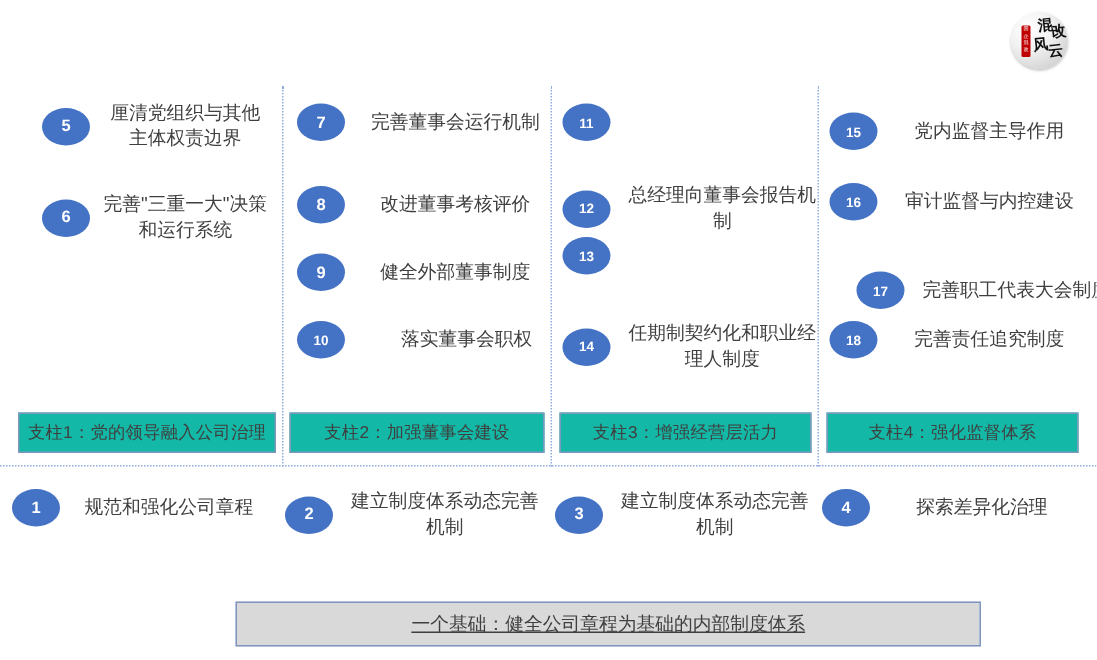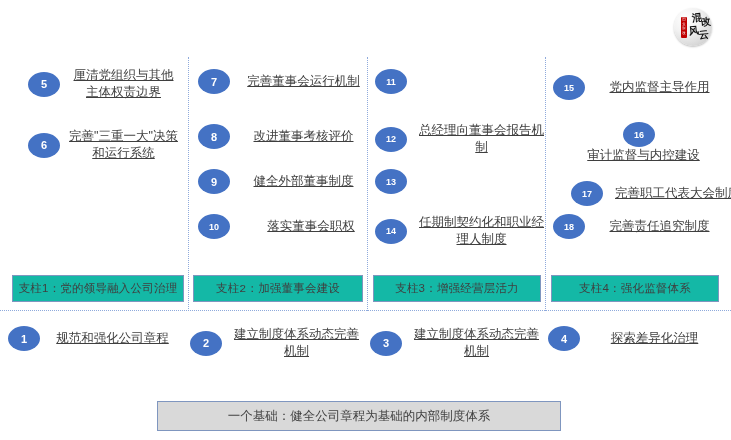--- a/index.html
+++ b/index.html
@@ -120,21 +120,20 @@
     letter-spacing: 0;
   }
   .bullet.two-digit { font-size: 9px; }
   .item-label {
     flex: 1 1 auto;
     padding-left: 9px;
     font-size: 12.5px;
     line-height: 17px;
     text-align: center;
     color: #3f3f3f;
-    text-decoration: underline;
   }
 
   
   .pillar {
     position: absolute;
     top: 275px;
     height: 27px;
     box-sizing: border-box;
     background: #14b8a6;
     border: 1px solid #7f96bf;
@@ -144,30 +143,31 @@
     font-size: 11.5px;
     color: #3f3f3f;
     letter-spacing: 0.2px;
   }
 
   
   .foundation {
     position: absolute;
     left: 157px;
     top: 401px;
-    width: 404px;
+    width: 497px;
     height: 30px;
     box-sizing: border-box;
     background: #d9d9d9;
     border: 1px solid #7f96bf;
     display: flex;
     align-items: center;
     justify-content: center;
     font-size: 12.5px;
     color: #3f3f3f;
+    text-decoration: underline;
   }
 </style>
 </head>
 <body>
 
 <div class="logo">
   <div class="logo-ball">
     <div class="logo-seal">
       <span>国</span>
       <span>企</span>
@@ -219,50 +219,50 @@
 </div>
 
 <div class="col" style="left:372px;">
   <div class="item" style="left:3px; top:12px; width:172px;">
     <div class="bullet two-digit">11</div>
   </div>
   <div class="item" style="left:3px; top:65px; width:172px;">
     <div class="bullet two-digit">12</div>
     <div class="item-label">总经理向董事会报告机制</div>
   </div>
-  <div class="item" style="left:3px; top:112px; width:172px;">
+  <div class="item" style="left:3px; top:101px; width:172px;">
     <div class="bullet two-digit">13</div>
   </div>
   <div class="item" style="left:3px; top:157px; width:172px;">
     <div class="bullet two-digit">14</div>
     <div class="item-label">任期制契约化和职业经理人制度</div>
   </div>
 </div>
 
 <div class="col" style="left:550px;">
   <div class="item" style="left:3px; top:18px; width:172px;">
     <div class="bullet two-digit">15</div>
     <div class="item-label">党内监督主导作用</div>
   </div>
-  <div class="item" style="left:3px; top:65px; width:172px;flex-direction:column;">
+  <div class="item" style="left:3px; top:65px; width:172px;">
     <div class="bullet two-digit">16</div>
     <div class="item-label">审计监督与内控建设</div>
   </div>
   <div class="item" style="left:21px; top:112px; width:172px;margin-top:12px;">
     <div class="bullet two-digit">17</div>
     <div class="item-label">完善职工代表大会制度</div>
   </div>
   <div class="item" style="left:3px; top:157px; width:172px;">
     <div class="bullet two-digit">18</div>
     <div class="item-label">完善责任追究制度</div>
   </div>
 </div>
 
 <div class="pillar" style="left:12px;  width:172px;">支柱1：党的领导融入公司治理</div>
-<div class="pillar" style="left:193px; width:170px;font-family:Liberation Mono, monospace;">支柱2：加强董事会建设</div>
+<div class="pillar" style="left:193px; width:170px;">支柱2：加强董事会建设</div>
 <div class="pillar" style="left:373px; width:168px;">支柱3：增强经营层活力</div>
 <div class="pillar" style="left:551px; width:168px;">支柱4：强化监督体系</div>
 
 <div class="item" style="left:8px;   top:326px; width:168px;">
   <div class="bullet">1</div>
   <div class="item-label">规范和强化公司章程</div>
 </div>
 <div class="item" style="left:190px; top:326px; width:172px;">
   <div class="bullet">2</div>
   <div class="item-label">建立制度体系动态完善机制</div>

